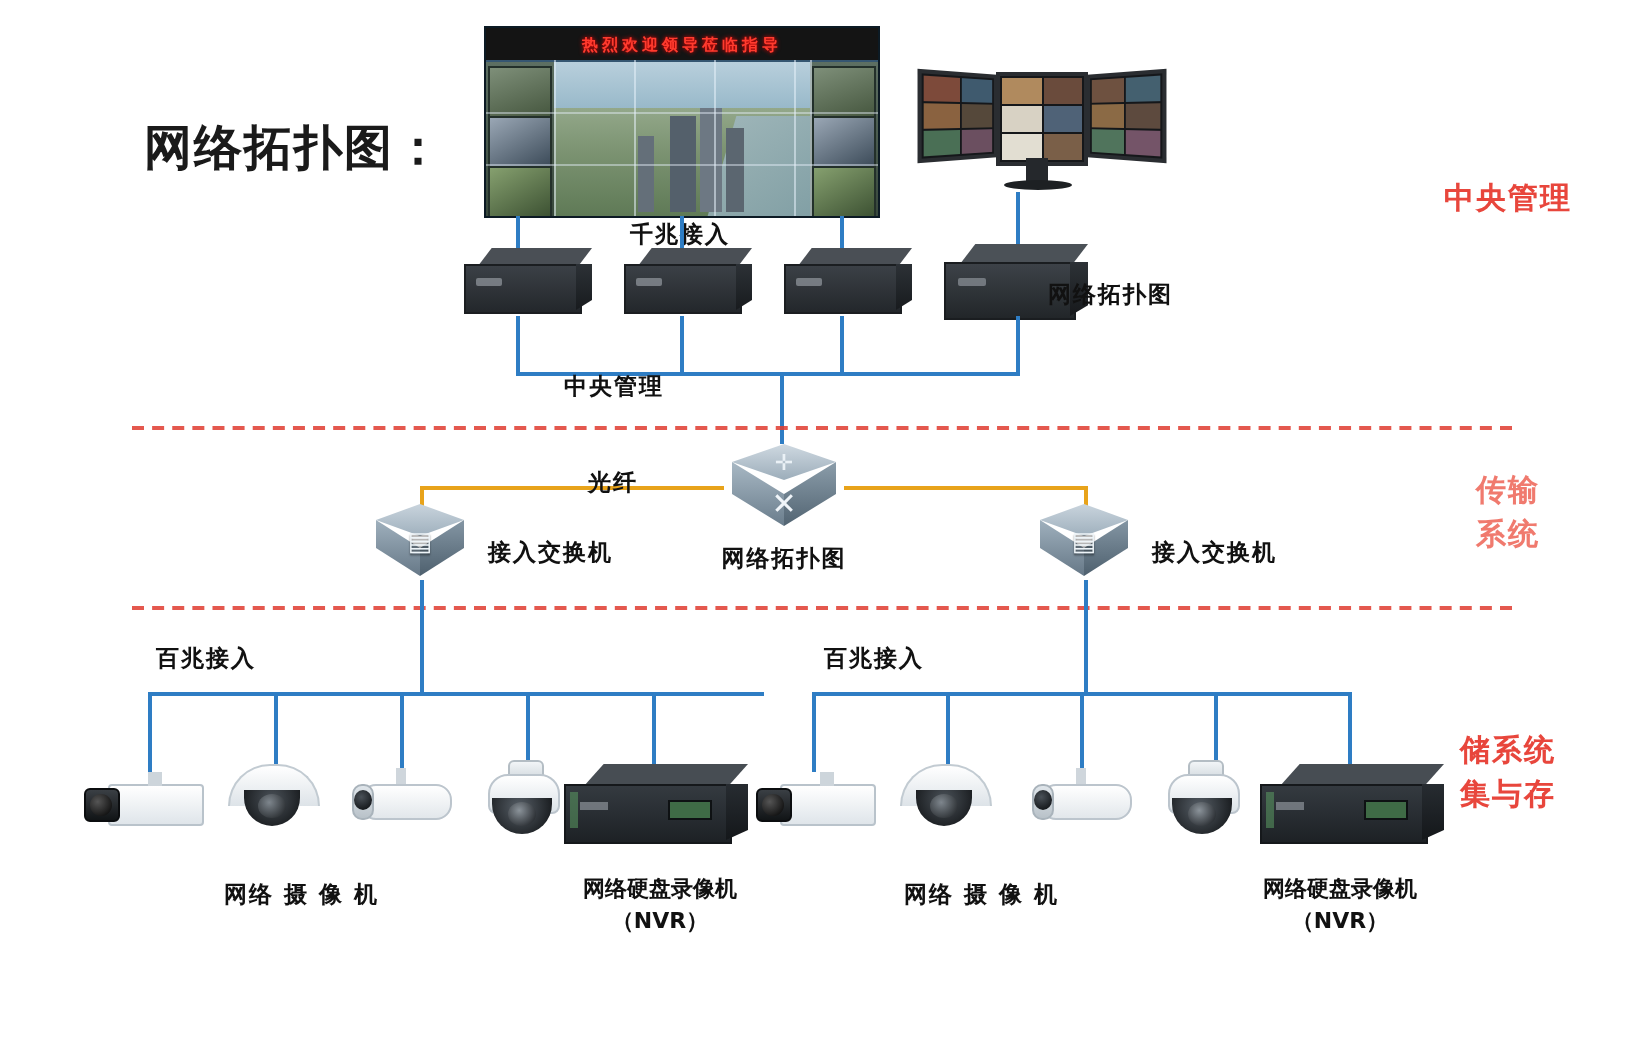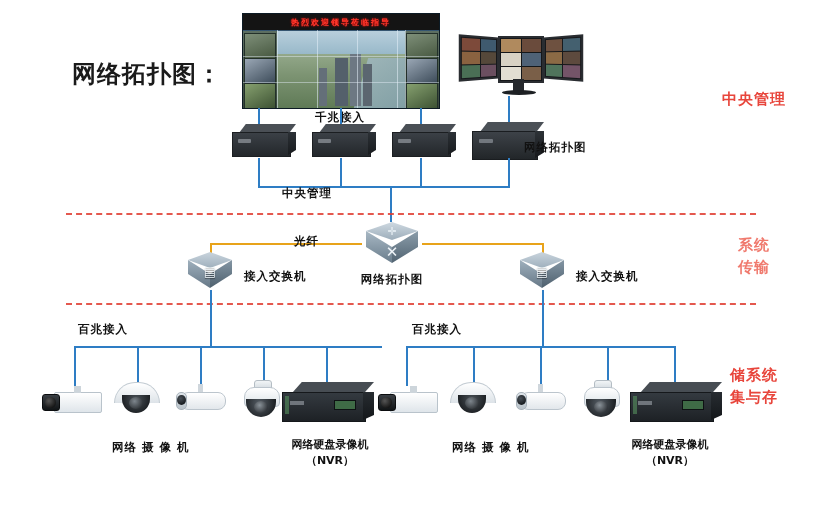--- a/index.html
+++ b/index.html
@@ -542,22 +542,22 @@
 
   <div class="abs cap" style="left:452px;top:440px;">网络 摄 像 机</div>
   <div class="abs cap2" style="left:610px;top:438px;width:120px;">网络硬盘录像机</div>
   <div class="abs cap2" style="left:610px;top:454px;width:120px;">（NVR）</div>
 
   <div class="abs zone-label" style="left:706px;top:88px;">
     <div>中央管理</div>
   </div>
 
   <div class="abs zone-label pale" style="left:706px;top:234px;">
+    <div>传输</div>
     <div>系统</div>
-    <div>传输</div>
   </div>
 
   <div class="abs zone-label" style="left:706px;top:364px;">
     <div>储系统</div>
     <div>集与存</div>
   </div>
 
 </div>
 
 </body></html>

